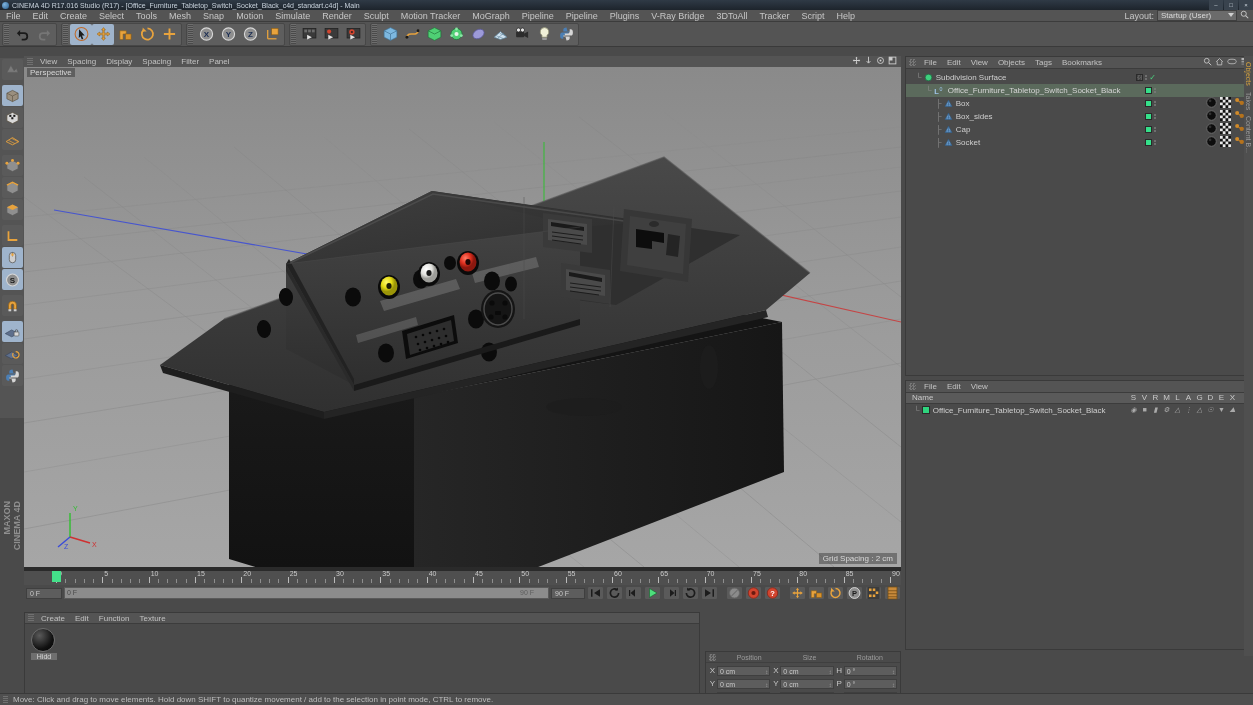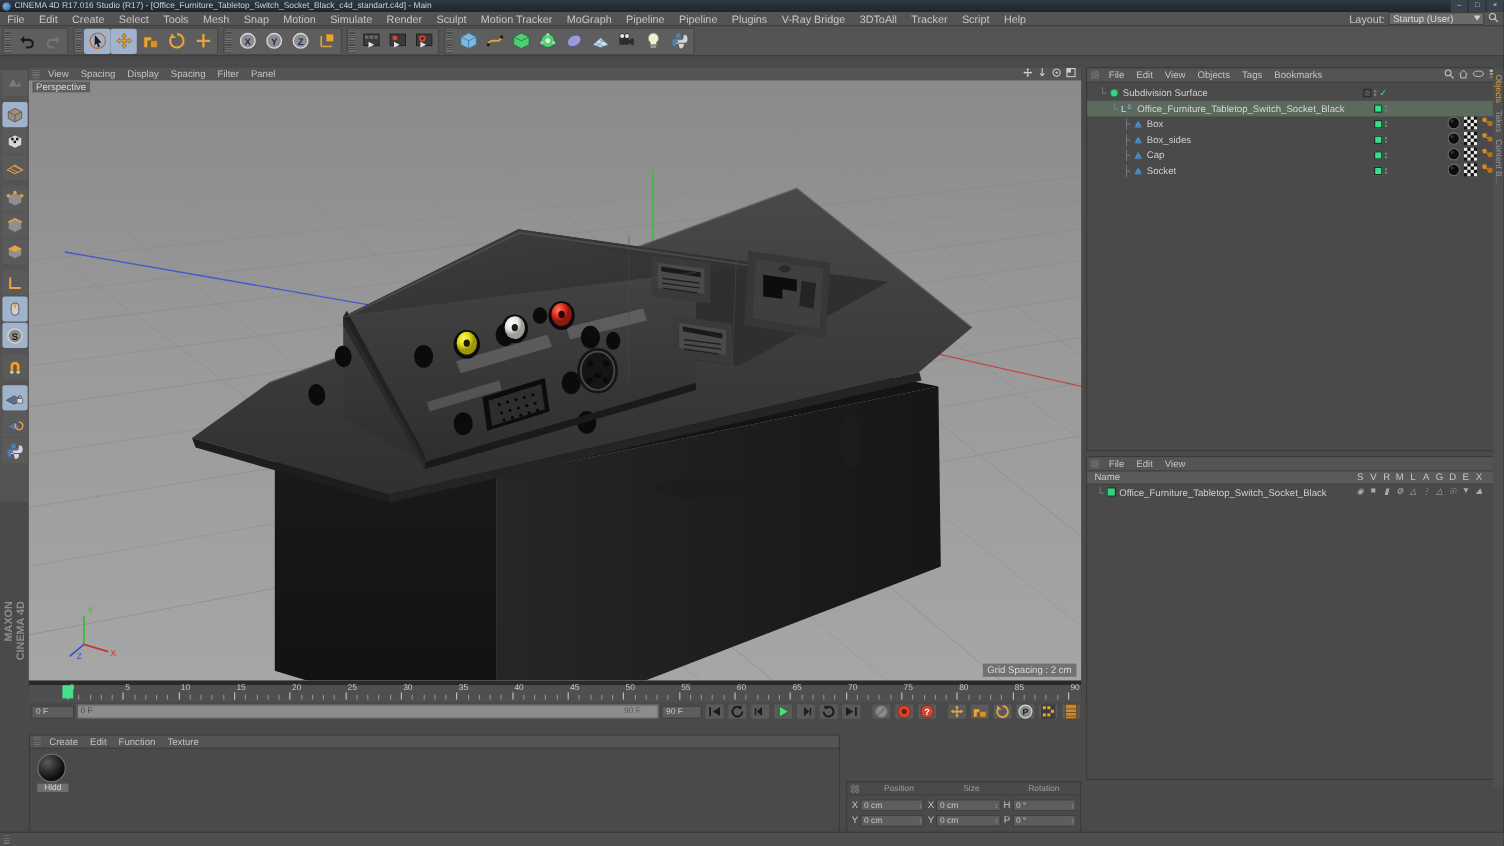--- a/index.html
+++ b/index.html
@@ -1343,14 +1343,15 @@
       <div id="dock-labels" style="display:flex;flex-direction:column;align-items:center;">
           <span class="dl obj">Objects</span>
           <span class="dl">Takes</span>
           <span class="dl">Content B...</span>
         </div>
     </div>
   </div>
 
   <div class="statusbar">
     <span class="sgrip"></span>
+    <span class="stext">Move: Click and drag to move elements. Hold down SHIFT to quantize movement / add to the selection in point mode, CTRL to remove.</span>
   </div>
 </div>
 
 </body></html>

